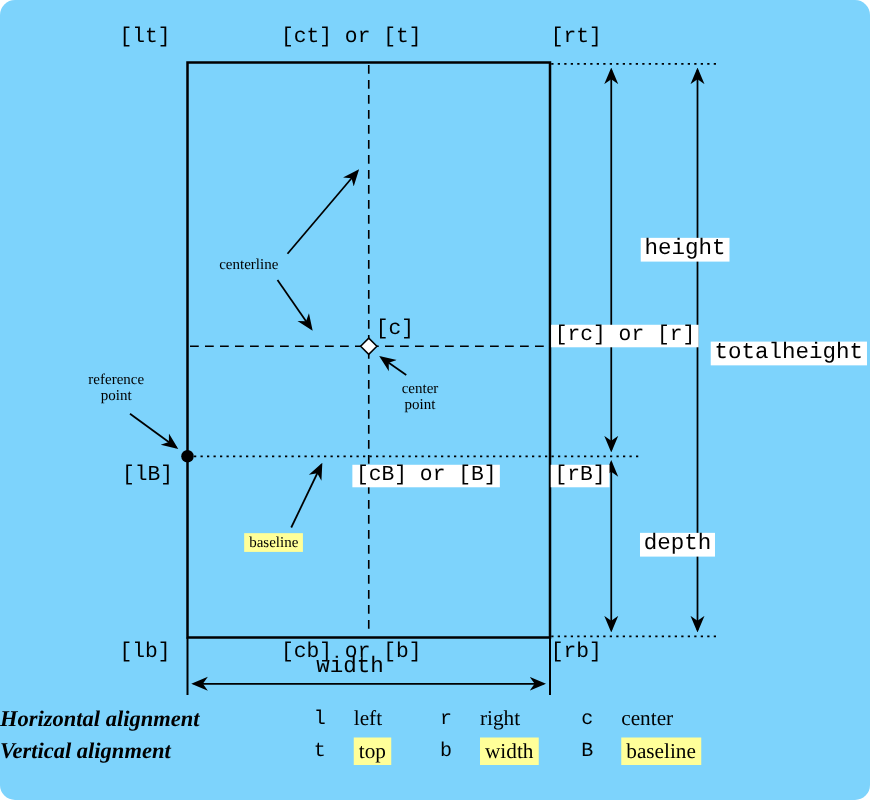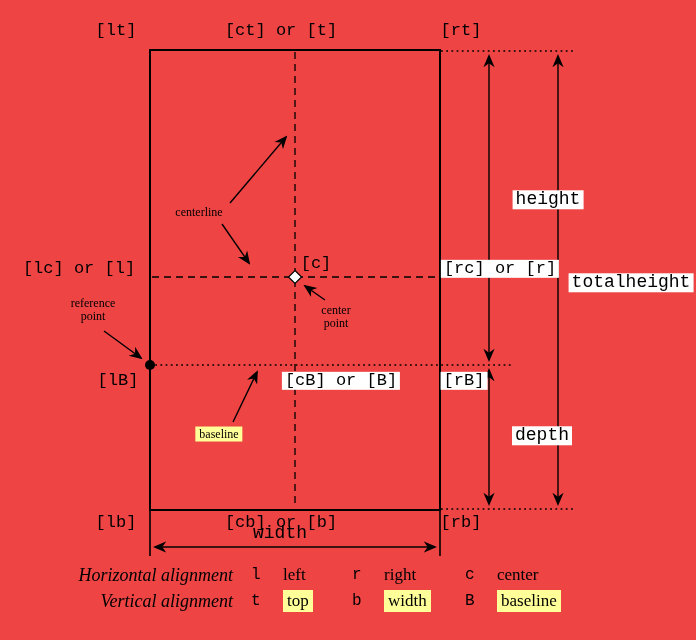--- a/index.html
+++ b/index.html
@@ -1,32 +1,32 @@
 <!DOCTYPE html>
 <html style="--hl: #ffff99;"><head>
 <meta charset="utf-8">
 <style>
   * { margin:0; padding:0; box-sizing:border-box; }
   html,body { background:#fff; }
   body { width:696px; height:640px; font-family:"Liberation Serif", serif; color:#000; }
-  .stage { position:relative; width:696px; height:640px; background:#ef4444; overflow:hidden; }
+  .stage { position:relative; width:696px; height:640px; background:#7dd3fc; overflow:hidden;border-radius:12px; }
   .stage > svg { position:absolute; left:0; top:0; }
   .lbl {
     position:absolute; transform:translate(-50%,-50%);
     white-space:pre-line; text-align:center; line-height:1.08; color:#000;
   }
   .mono  { font-family:"Liberation Mono","DejaVu Sans Mono",monospace; font-size:17px; }
   .dim   { font-family:"Liberation Mono","DejaVu Sans Mono",monospace; font-size:18px; }
   .serif { font-family:"Liberation Serif","DejaVu Serif",serif; font-size:12px; }
   .bg { background:#fff; padding:0 3px;text-align:right; }
   .hl { background:var(--hl,#ffff99); padding:1px 4px; }
   .legend-label {
-    position:absolute; left:0; width:233px; text-align:right;
+    position:absolute; left:0; width:233px; 
     transform:translateY(-50%);
-    font-family:"Liberation Serif","DejaVu Serif",serif; font-style:italic; font-size:18px;
+    font-family:"Liberation Serif","DejaVu Serif",serif; font-style:italic; font-size:18px;font-weight:bold;
   }
   .legend-key {
     position:absolute; transform:translateY(-50%);
     font-family:"Liberation Mono","DejaVu Sans Mono",monospace; font-size:16px;
   }
   .legend-val {
     position:absolute; transform:translateY(-50%);
     font-family:"Liberation Serif","DejaVu Serif",serif; font-size:17px;
   }
 </style>
@@ -65,21 +65,20 @@
     <line x1="325" y1="300" x2="305" y2="286" stroke="#000" stroke-width="1.4" marker-end="url(#ah)"></line>
     <line x1="233" y1="422" x2="257" y2="372" stroke="#000" stroke-width="1.4" marker-end="url(#ah)"></line>
 
     <circle cx="150" cy="365" r="5" fill="#000"></circle>
     <path d="M295 270.5 L301.5 277 L295 283.5 L288.5 277 Z" fill="#fff" stroke="#000" stroke-width="1.2"></path>
   </svg>
 
   <div class="lbl mono" style="left:116px; top:31px">[lt]</div>
   <div class="lbl mono" style="left:281px; top:31px">[ct] or [t]</div>
   <div class="lbl mono" style="left:461px; top:31px">[rt]</div>
-  <div class="lbl mono" style="left:79px;  top:269px">[lc] or [l]</div>
   <div class="lbl mono" style="left:316px; top:264px">[c]</div>
   <div class="lbl mono bg" style="left:500px; top:269px">[rc] or [r]</div>
   <div class="lbl mono" style="left:118px; top:381px">[lB]</div>
   <div class="lbl mono bg" style="left:341px; top:381px">[cB] or [B]</div>
   <div class="lbl mono bg" style="left:464px; top:381px">[rB]</div>
   <div class="lbl mono" style="left:116px; top:523px">[lb]</div>
   <div class="lbl mono" style="left:281px; top:523px">[cb] or [b]</div>
   <div class="lbl mono" style="left:461px; top:523px">[rb]</div>
 
   <div class="lbl dim bg" style="left:548px; top:200px">height</div>

